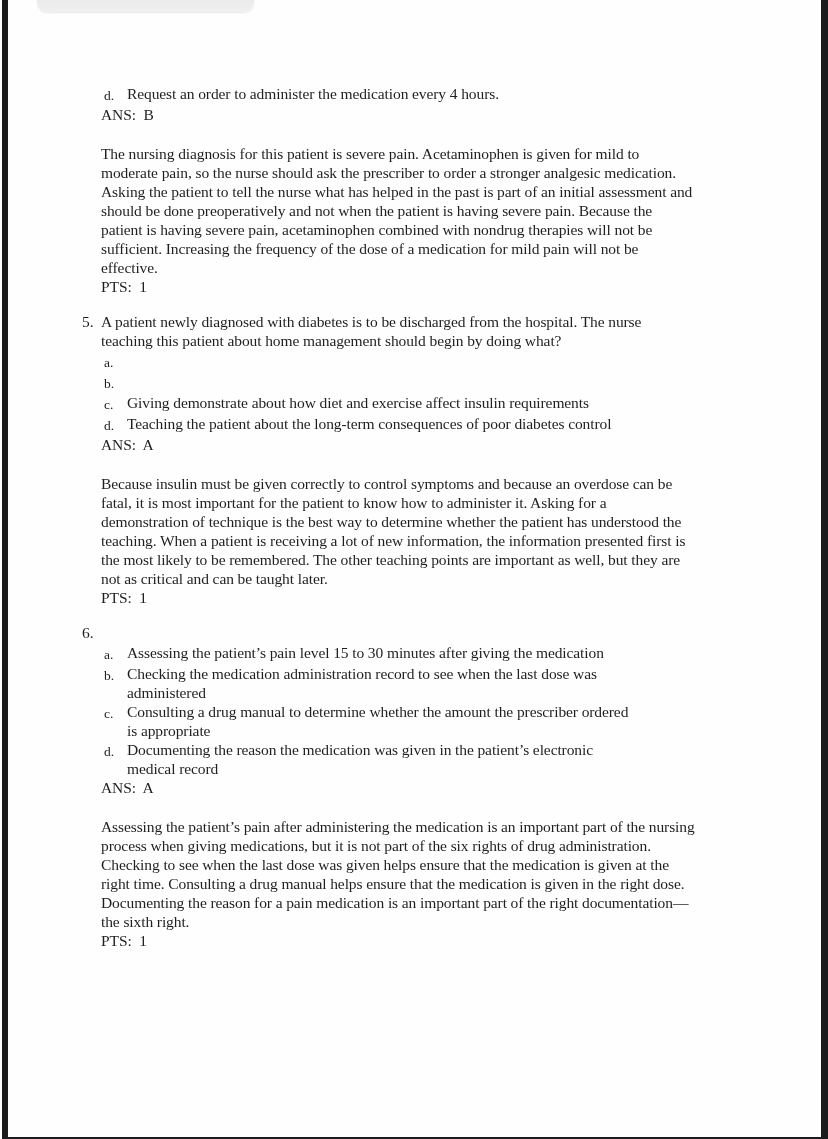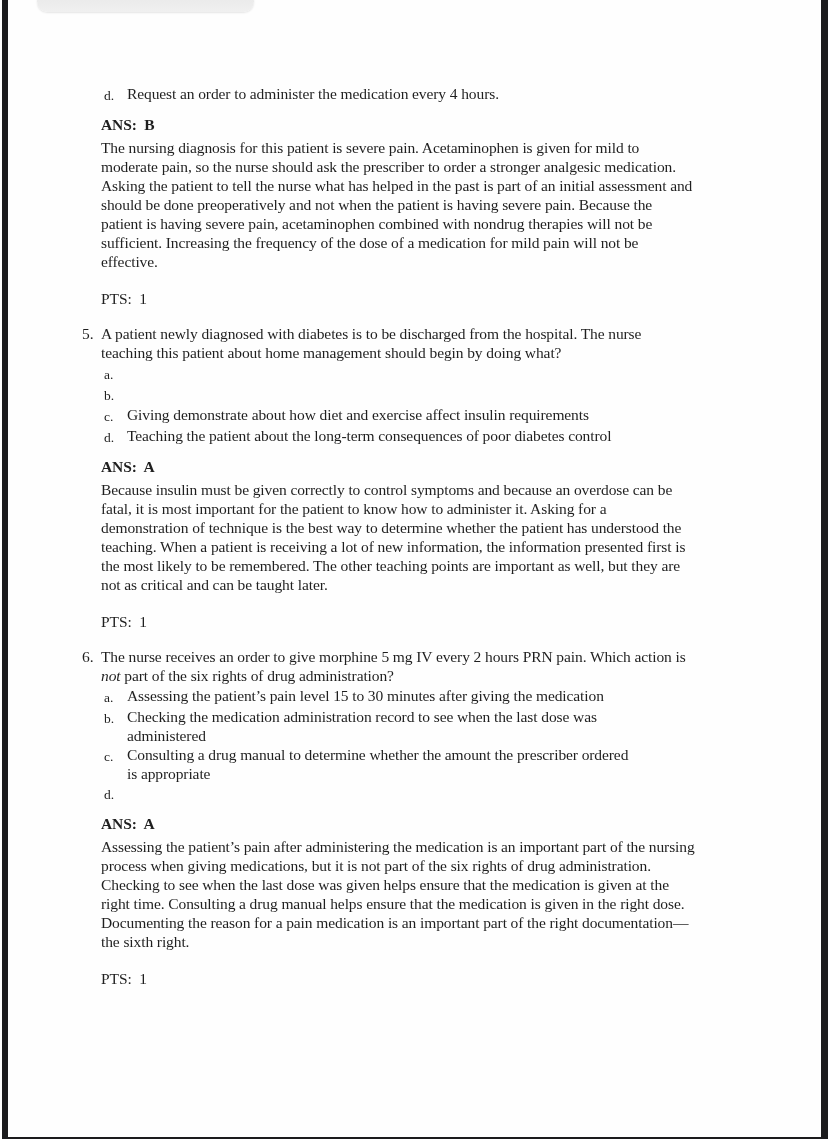--- a/index.html
+++ b/index.html
@@ -29,23 +29,23 @@
     padding:84px 60px 0 101px;
     box-sizing:border-box;
     font-size:15.5px;line-height:19px;letter-spacing:-0.1px;
   }
   .lines{white-space:pre;}
   .q-row{display:flex;margin-left:-19px;margin-top:16px;}
   .q-num{width:19px;flex:none;}
   .options{margin-top:1px;}
   .option-row{display:flex;padding-left:3px;}
   .opt-letter{width:23px;flex:none;font-size:13.5px;padding-top:2px;}
-  .ans{margin-top:10px;font-weight:bold;}
-  .rationale{margin-top:4px;}
-  .pts{margin-top:18px;}
+  .ans{margin-top:0;}
+  .rationale{margin-top:20px;}
+  .pts{margin-top:0;}
   em{font-style:italic;}
 </style>
 </head>
 <body>
 
 <div class="screen">
 
   <div class="top-pill"></div>
 
   <div class="doc">
@@ -89,39 +89,40 @@
     <div class="rationale lines">Because insulin must be given correctly to control symptoms and because an overdose can be
 fatal, it is most important for the patient to know how to administer it. Asking for a
 demonstration of technique is the best way to determine whether the patient has understood the
 teaching. When a patient is receiving a lot of new information, the information presented first is
 the most likely to be remembered. The other teaching points are important as well, but they are
 not as critical and can be taught later.</div>
     <div class="pts">PTS:&nbsp; 1</div>
 
     <div class="q-row">
       <span class="q-num">6.</span>
-      <span><span>The nurse receives an order to give morphine 5 mg IV every 2 hours PRN pain. Which action is</span><br><em>not</em><span> part of the six rights of drug administration?</span></span>
     </div>
     <div class="options">
       <div class="option-row">
         <span class="opt-letter">a.</span>
         <span class="lines">Assessing the patient’s pain level 15 to 30 minutes after giving the medication</span>
       </div>
       <div class="option-row">
         <span class="opt-letter">b.</span>
         <span class="lines">Checking the medication administration record to see when the last dose was
 administered</span>
       </div>
       <div class="option-row">
         <span class="opt-letter">c.</span>
         <span class="lines">Consulting a drug manual to determine whether the amount the prescriber ordered
 is appropriate</span>
       </div>
       <div class="option-row">
         <span class="opt-letter">d.</span>
+        <span class="lines">Documenting the reason the medication was given in the patient’s electronic
+medical record</span>
       </div>
     </div>
     <div class="ans">ANS:&nbsp; A</div>
     <div class="rationale lines">Assessing the patient’s pain after administering the medication is an important part of the nursing
 process when giving medications, but it is not part of the six rights of drug administration.
 Checking to see when the last dose was given helps ensure that the medication is given at the
 right time. Consulting a drug manual helps ensure that the medication is given in the right dose.
 Documenting the reason for a pain medication is an important part of the right documentation—
 the sixth right.</div>
     <div class="pts">PTS:&nbsp; 1</div>

